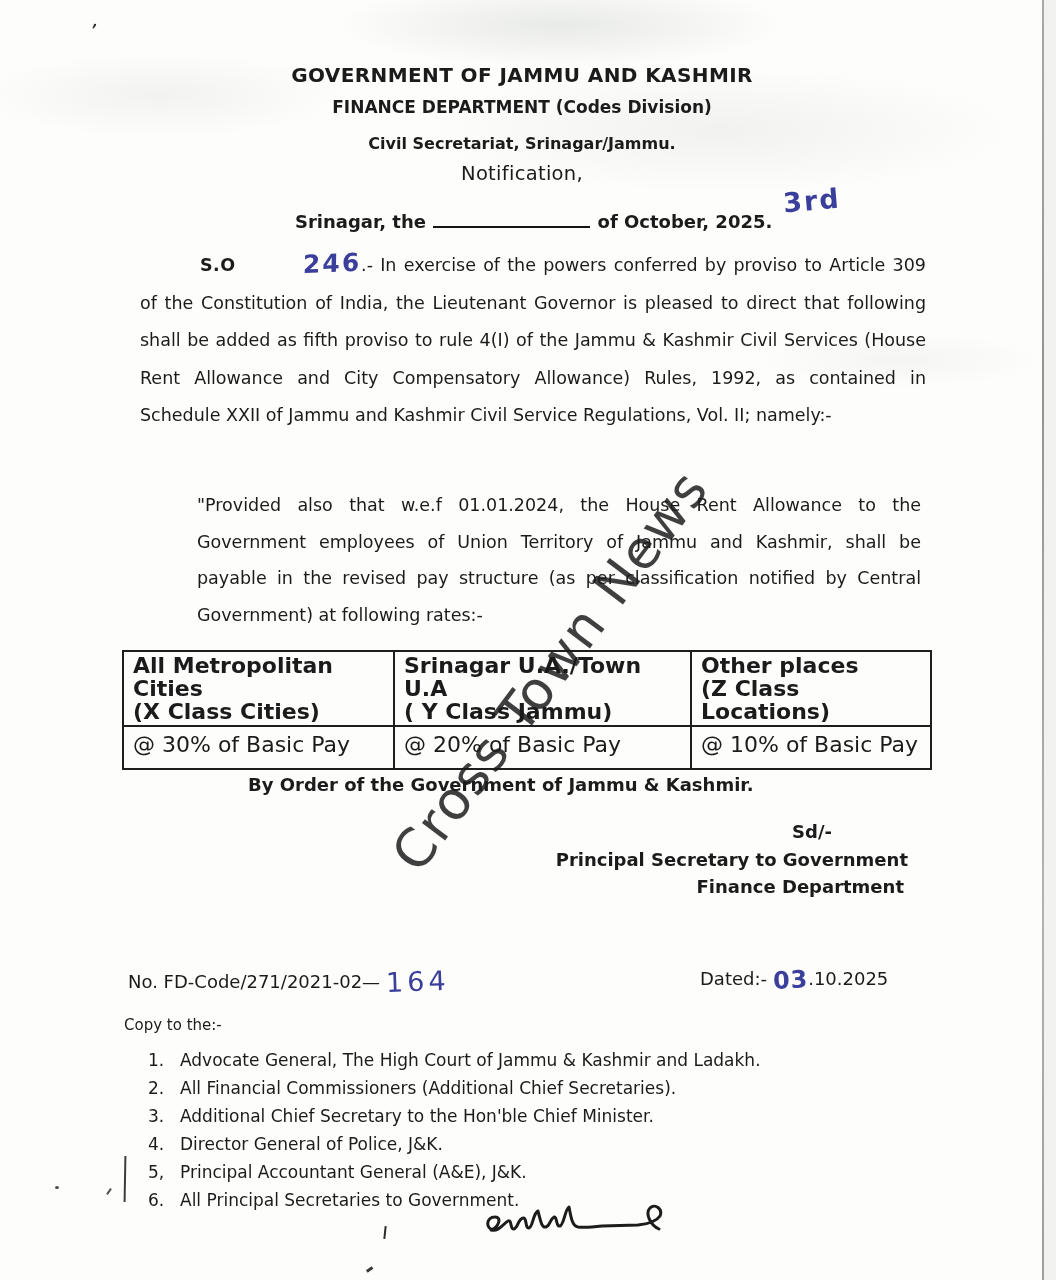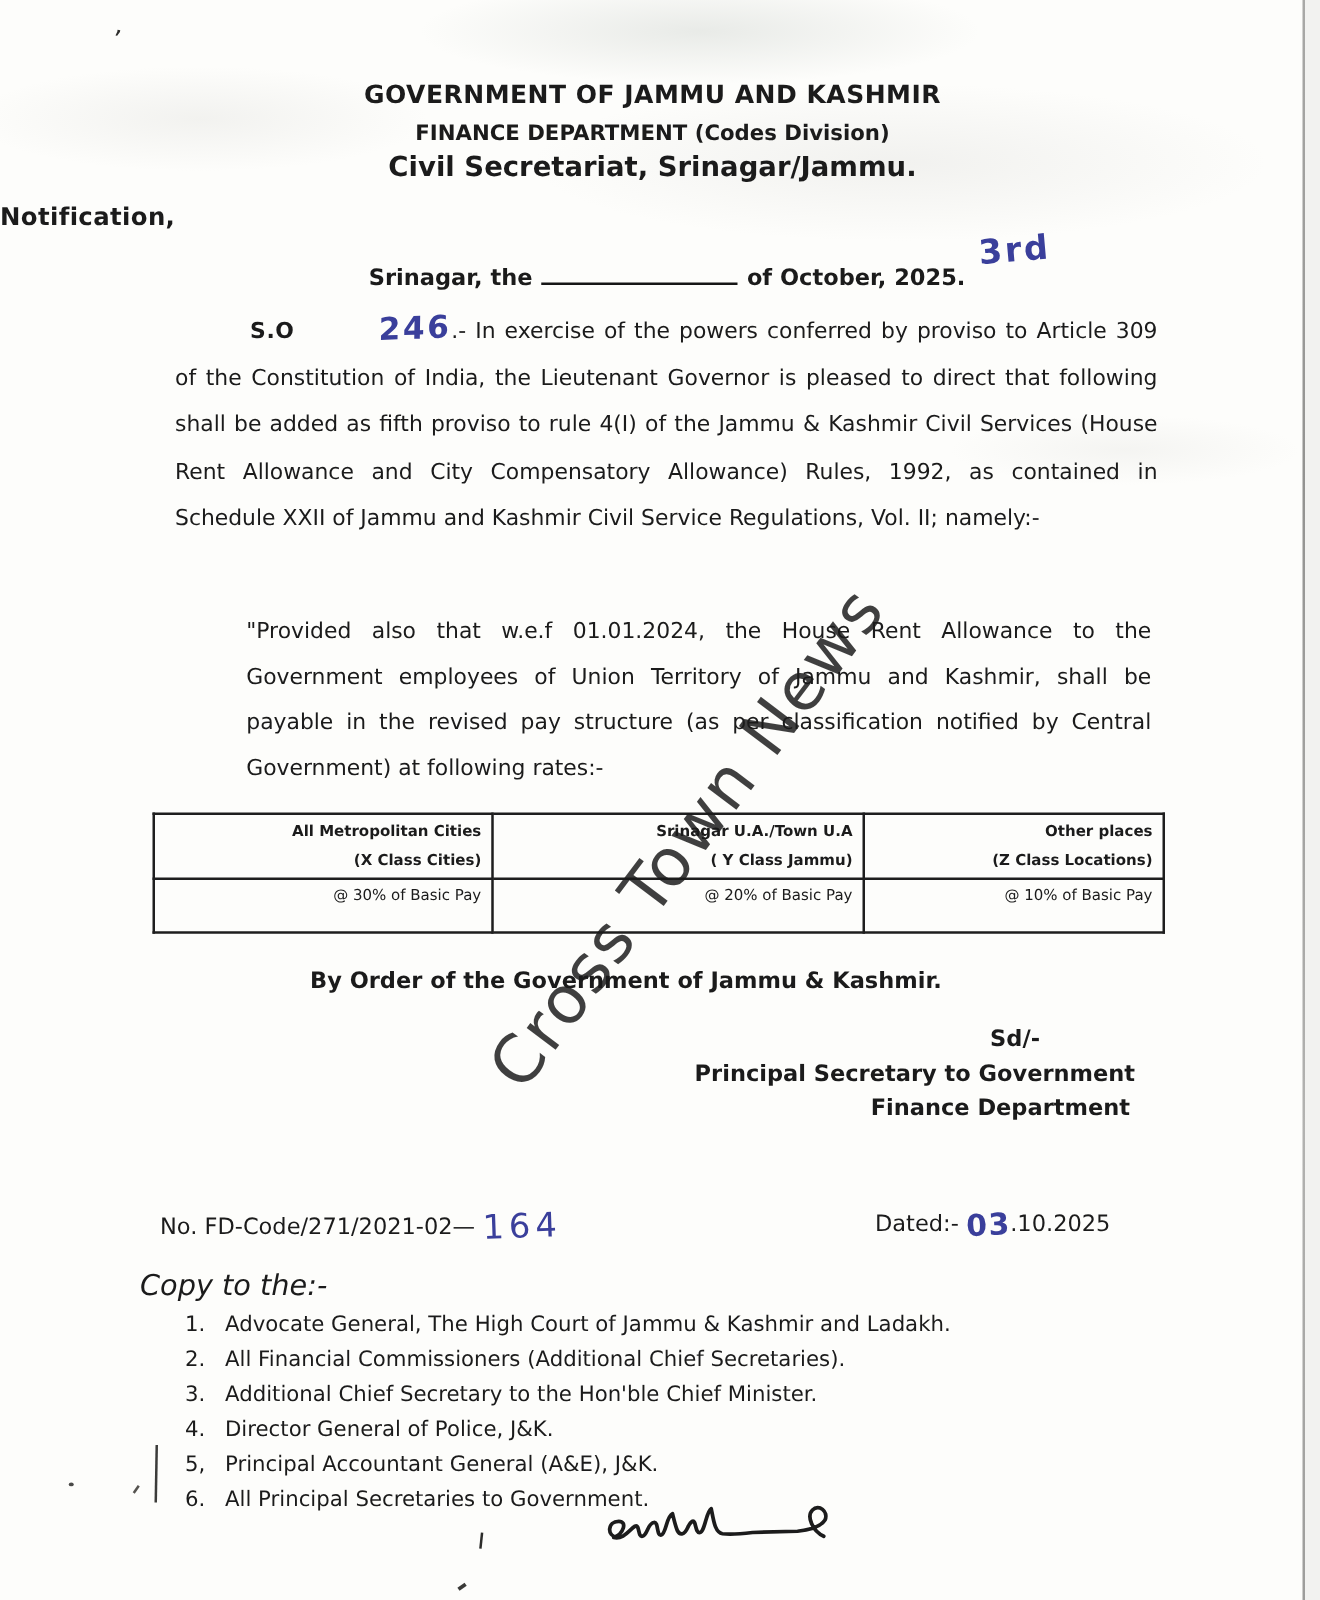--- a/index.html
+++ b/index.html
@@ -12,55 +12,55 @@
       radial-gradient(ellipse 420px 90px at 720px 130px, rgba(200,200,196,0.22), transparent 70%),
       radial-gradient(ellipse 260px 60px at 160px 95px, rgba(203,203,198,0.22), transparent 70%),
       radial-gradient(ellipse 200px 40px at 900px 360px, rgba(205,205,200,0.18), transparent 70%);
   }
   .edge-strip{position:absolute;top:0;right:0;width:12px;height:1280px;background:#f2f2f0;}
   .edge-line{position:absolute;top:0;right:12px;width:2px;height:1280px;background:linear-gradient(#8d8d8b,#6f6f6d 30%,#9a9a98 70%,#7d7d7b);opacity:.75;}
 
   .hdr{position:absolute;top:63px;left:0;width:1044px;text-align:center;font-weight:bold;}
   .hdr-l1{font-size:20px;letter-spacing:.4px;}
   .hdr-l2{font-size:17px;margin-top:10px;}
-  .hdr-l3{font-size:22px;margin-top:5px;}
-
-  .notif{position:absolute;top:162px;left:0;width:1044px;text-align:left;font-weight:bold;font-size:19.5px;letter-spacing:.3px;}
+  .hdr-l3{font-size:16px;margin-top:17px;}
+
+  .notif{position:absolute;top:162px;left:0;width:1044px;text-align:center;font-weight:normal;font-size:19.5px;letter-spacing:.3px;}
 
   .dateline{position:absolute;top:207px;left:295px;font-weight:bold;font-size:18px;white-space:nowrap;}
   .blank-line{display:inline-block;width:157px;border-bottom:2.5px solid #161616;height:19px;margin:0 1px;}
   .hand{color:#3a3f9b;display:inline-block;}
   .hand-day{position:absolute;top:-22px;left:488px;font-size:27px;font-weight:bold;transform:rotate(-5deg);letter-spacing:2px;}
 
   .sopara{position:absolute;top:247px;left:140px;width:786px;font-size:17.5px;line-height:37.5px;text-align:justify;text-indent:60px;}
   .sopara .so-label{font-weight:bold;letter-spacing:.5px;}
   .so-num{font-size:25px;font-weight:bold;transform:rotate(-2deg) skewX(-3deg);letter-spacing:2px;line-height:0;vertical-align:-2px;}
 
   .proviso{position:absolute;top:487px;left:197px;width:724px;font-size:17.5px;line-height:36.5px;text-align:justify;}
 
   table.rates{position:absolute;top:650px;left:122px;width:808px;border-collapse:collapse;table-layout:fixed;}
-  table.rates th,table.rates td{border:2.5px solid #1e1e1e;font-size:12px;padding:2px 8px 2px 9px;text-align:right;vertical-align:top;margin-top:32px;}
+  table.rates th,table.rates td{border:2.5px solid #1e1e1e;font-size:22px;padding:2px 8px 2px 9px;text-align:left;vertical-align:top;margin-top:32px;}
   table.rates th{font-weight:bold;line-height:23px;height:44px;}
   table.rates td{height:34px;padding-top:5px;}
   .col1{width:271px;}.col2{width:297px;}.col3{width:240px;}
 
   .by-order{position:absolute;top:774px;left:248px;font-weight:bold;font-size:18px;}
 
   .sig-block{position:absolute;top:818px;right:128px;text-align:right;font-weight:bold;font-size:18px;line-height:27.5px;}
   .sig-sd{margin-right:96px;}
   .sig-desig{margin-right:20px;}
   .sig-dept{margin-right:24px;}
 
   .refline{position:absolute;top:966px;left:128px;width:800px;font-size:18px;}
   .ref-no{position:absolute;left:0;top:0;white-space:nowrap;}
   .ref-dated{position:absolute;left:572px;top:0;white-space:nowrap;}
   .hand-num{font-size:27px;letter-spacing:4px;transform:rotate(-2deg);vertical-align:-3px;margin-left:6px;}
   .hand-day2{font-size:24px;font-weight:bold;transform:rotate(-3deg);vertical-align:-3px;letter-spacing:1px;}
 
-  .copy-label{position:absolute;top:1016px;left:112px;font-size:23px;font-style:italic;}
+  .copy-label{position:absolute;top:1016px;left:124px;font-size:15px;}
   .copy-list{position:absolute;top:1046px;left:148px;font-size:17px;line-height:28px;}
   .copy-item{display:flex;}
   .copy-num{width:32px;flex:0 0 32px;}
 
   .watermark{
     position:absolute;left:300px;top:640px;width:500px;text-align:center;
     font-size:53px;font-weight:400;letter-spacing:2px;color:rgba(26,26,26,0.84);
     transform:rotate(-53deg);transform-origin:50% 50%;white-space:nowrap;pointer-events:none;z-index:5;
   }
 

